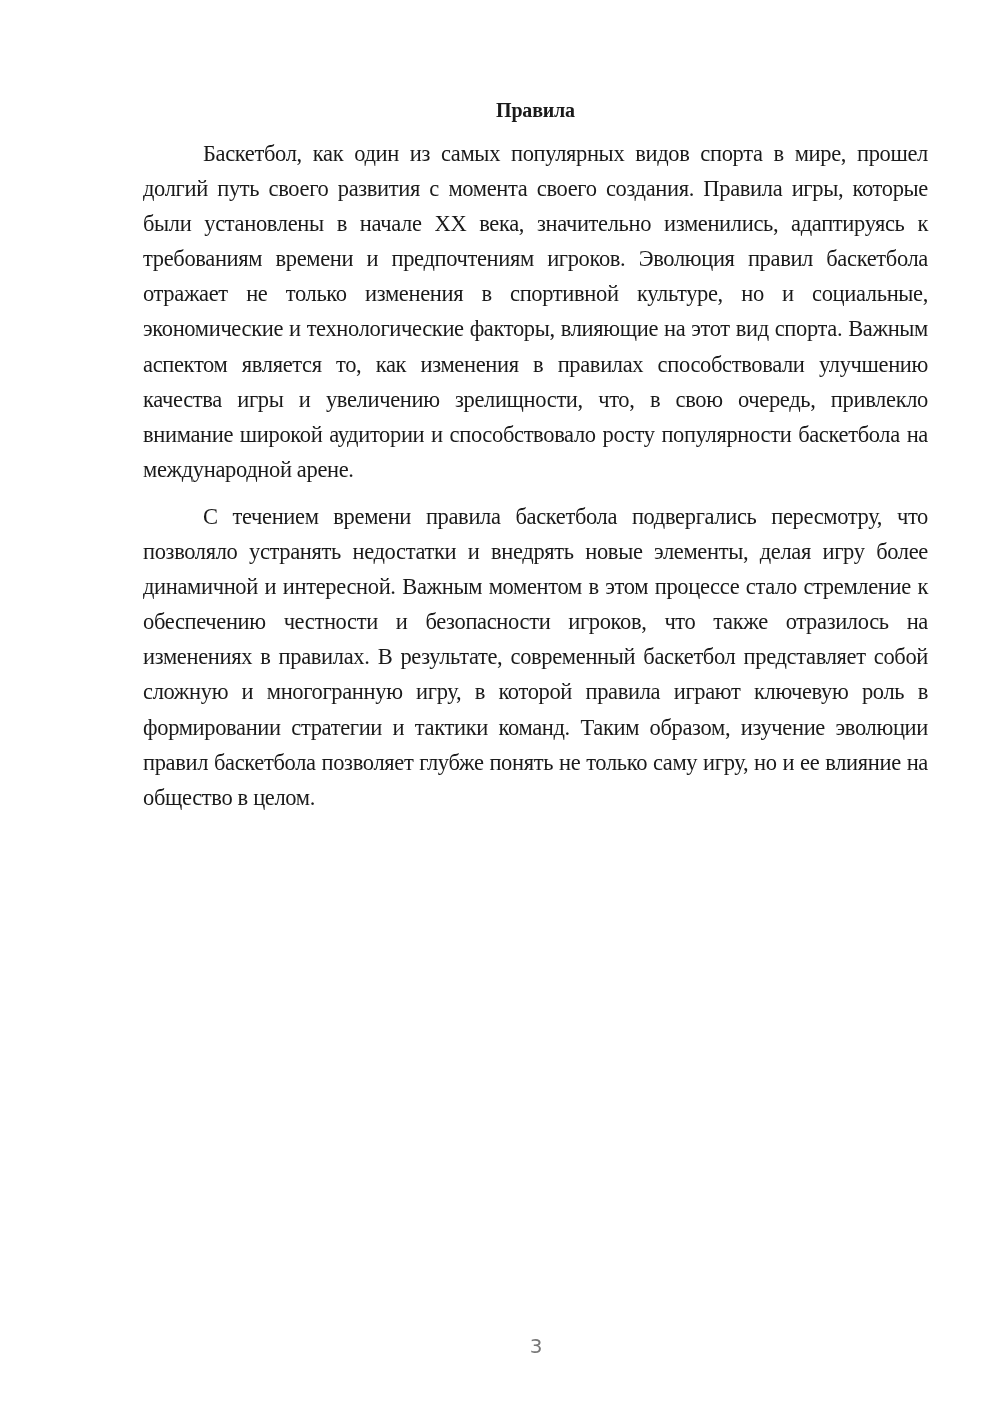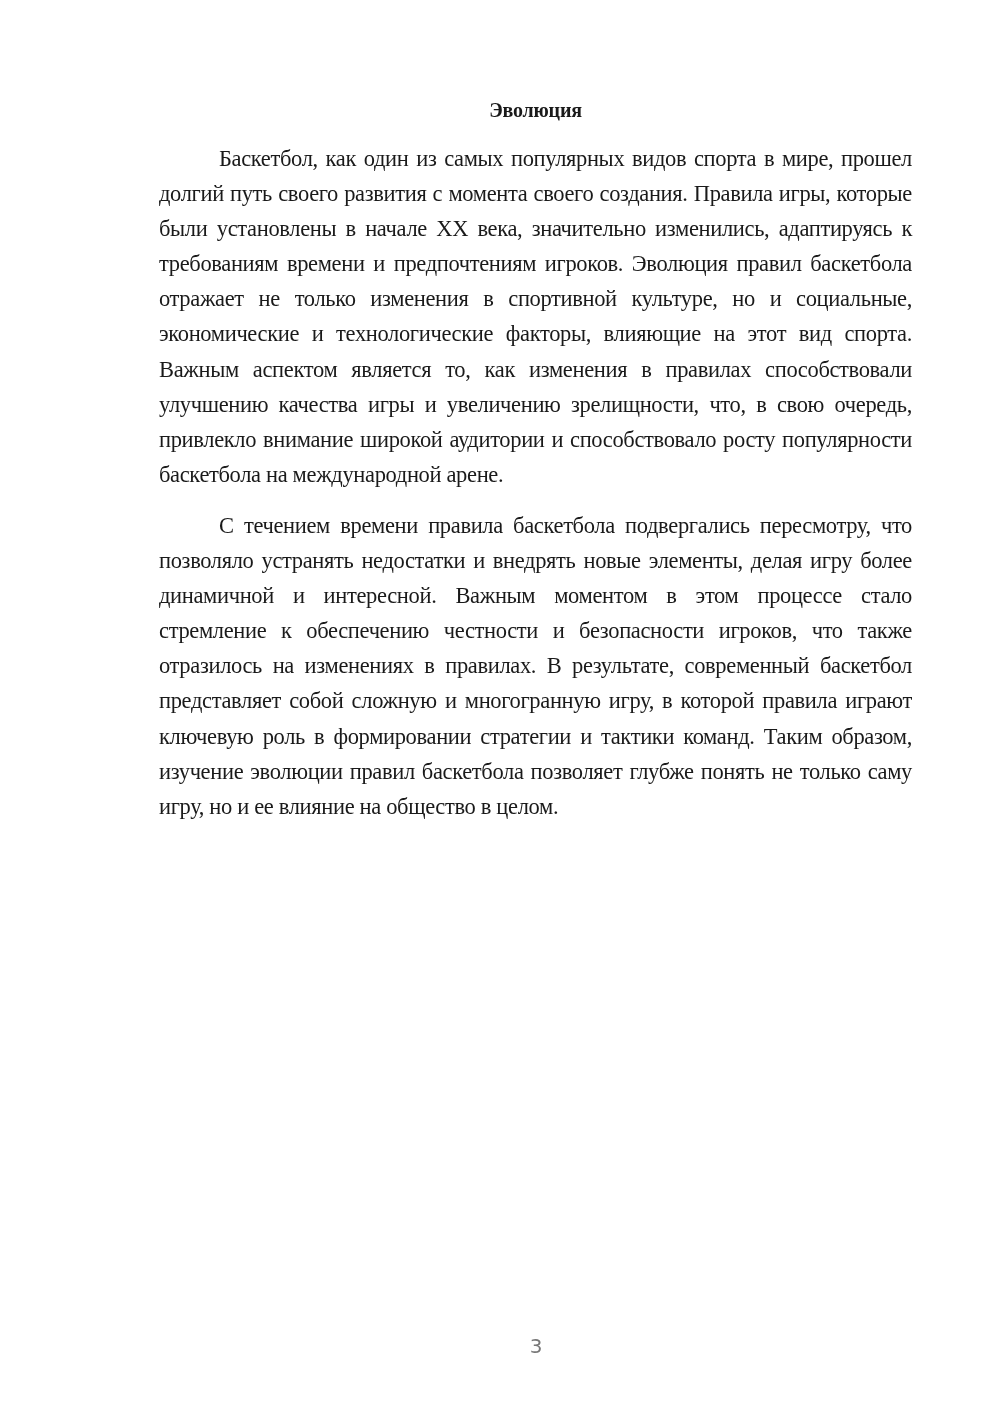--- a/index.html
+++ b/index.html
@@ -31,21 +31,21 @@
     }
     .title {
       text-align: center;
       font-weight: bold;
       font-size: 20px;
       line-height: 30px;
       margin: 0 0 11px 0;
       letter-spacing: -0.2px;
     }
     .para {
-      margin: 16px;
+      margin: 0;
       font-size: 22.5px;
       line-height: 35.1px;
       text-align: justify;
       text-indent: 60px;
       letter-spacing: -0.35px;
       word-spacing: 0px;
     }
     .para + .para {
       margin-top: 12px;
     }
@@ -58,18 +58,18 @@
       font-family: "DejaVu Sans", sans-serif;
       font-size: 20px;
       color: #777777;
     }
   </style>
 </head>
 <body>
 
 <div class="page">
   <div class="content">
-    <h1 class="title">Эволюция</h1>
+    <h1 class="title">Правила</h1>
     <p class="para">Баскетбол, как один из самых популярных видов спорта в мире, прошел долгий путь своего развития с момента своего создания. Правила игры, которые были установлены в начале XX века, значительно изменились, адаптируясь к требованиям времени и предпочтениям игроков. Эволюция правил баскетбола отражает не только изменения в спортивной культуре, но и социальные, экономические и технологические факторы, влияющие на этот вид спорта. Важным аспектом является то, как изменения в правилах способствовали улучшению качества игры и увеличению зрелищности, что, в свою очередь, привлекло внимание широкой аудитории и способствовало росту популярности баскетбола на международной арене.</p>
     <p class="para">С течением времени правила баскетбола подвергались пересмотру, что позволяло устранять недостатки и внедрять новые элементы, делая игру более динамичной и интересной. Важным моментом в этом процессе стало стремление к обеспечению честности и безопасности игроков, что также отразилось на изменениях в правилах. В результате, современный баскетбол представляет собой сложную и многогранную игру, в которой правила играют ключевую роль в формировании стратегии и тактики команд. Таким образом, изучение эволюции правил баскетбола позволяет глубже понять не только саму игру, но и ее влияние на общество в целом.</p>
   </div>
   <div class="page-number">3</div>
 </div>
 
 </body></html>

